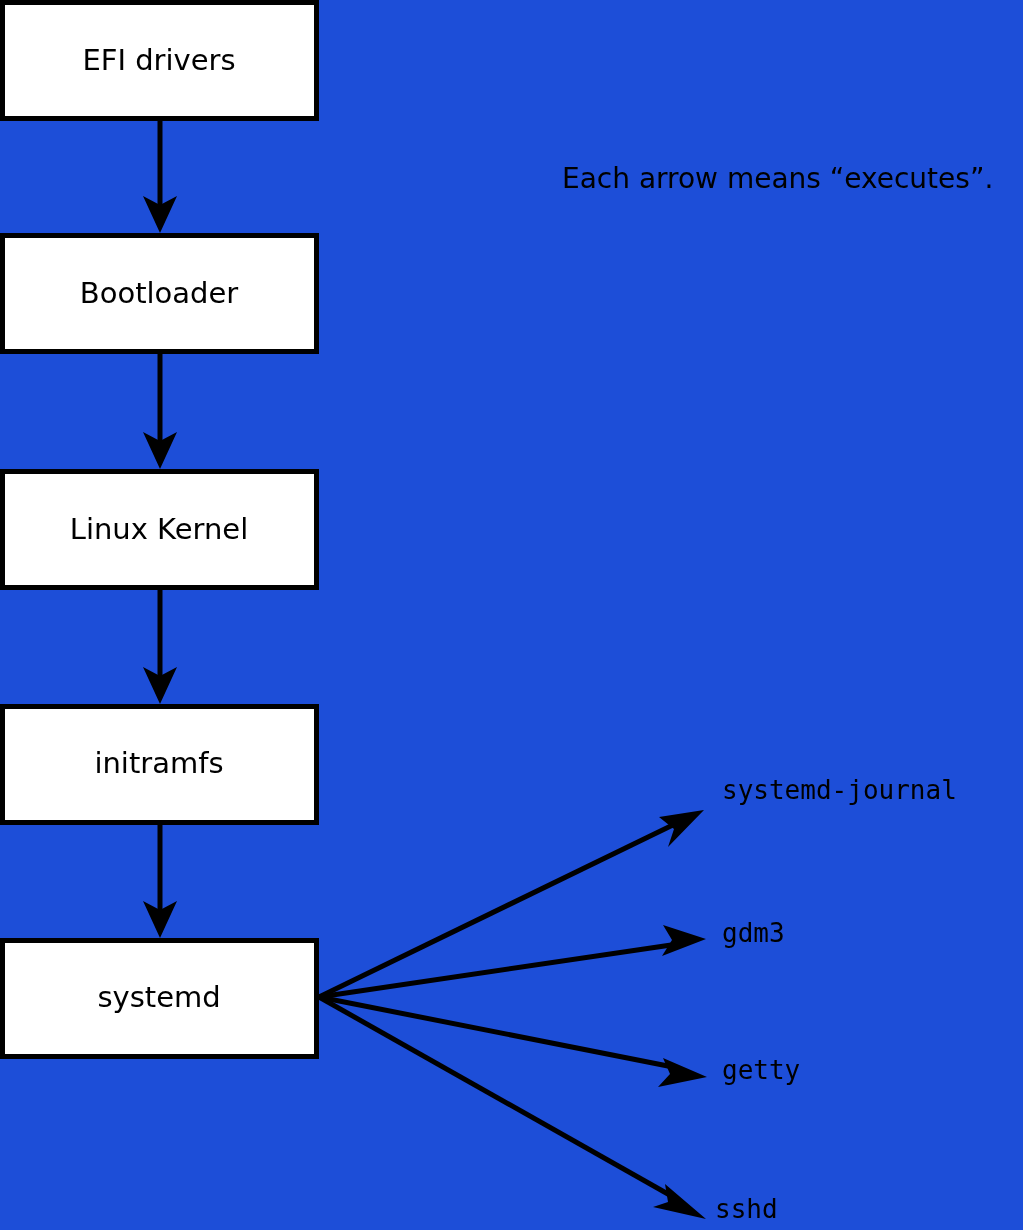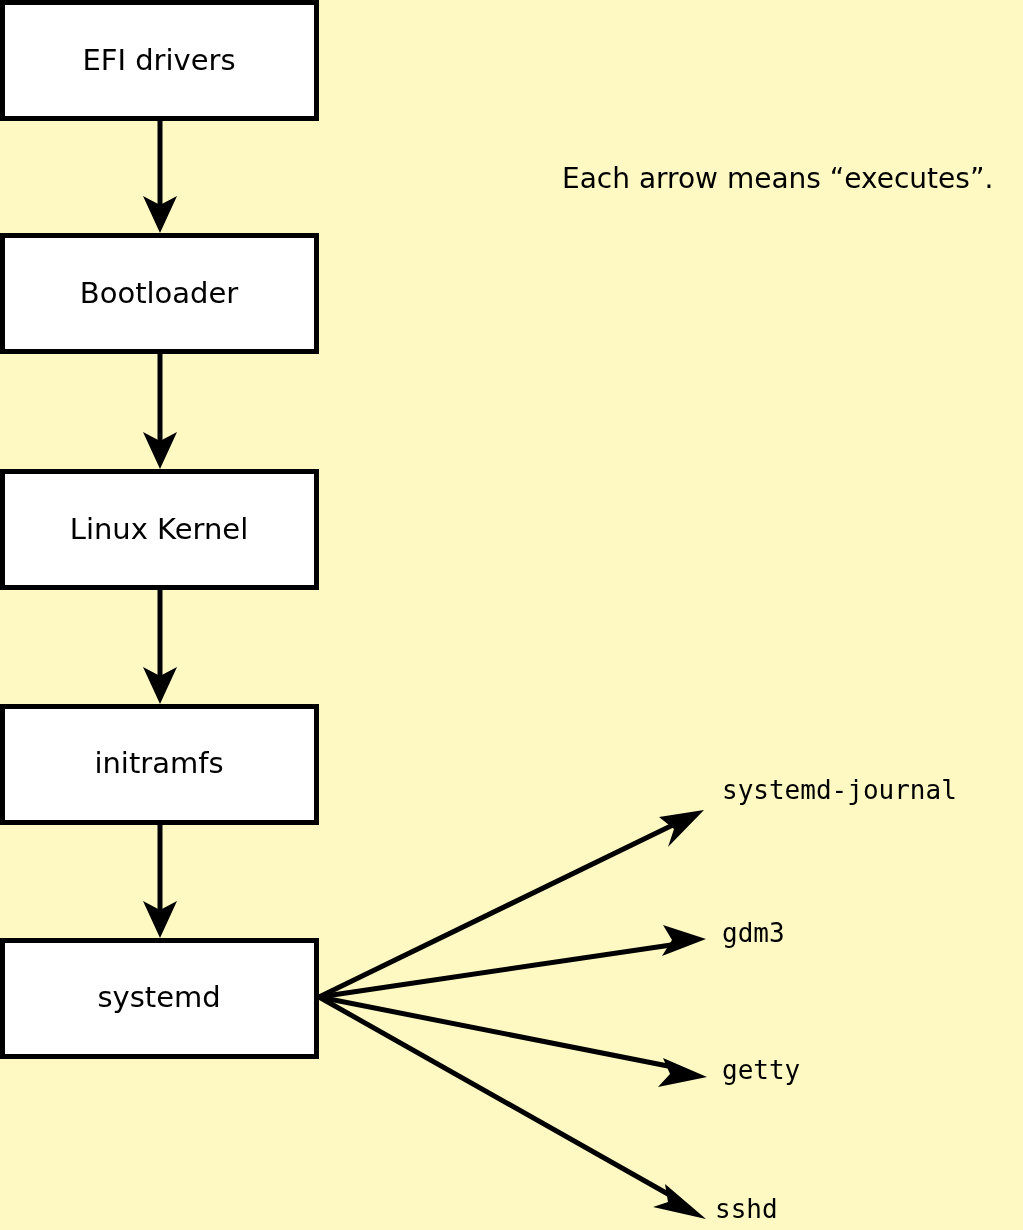--- a/index.html
+++ b/index.html
@@ -8,21 +8,21 @@
     background: #ffffff;
   }
   body {
     font-family: "DejaVu Sans", sans-serif;
     -webkit-font-smoothing: antialiased;
   }
   #canvas {
     position: relative;
     width: 1023px;
     height: 1230px;
-    background: #fef9c3;
+    background: #1d4ed8;
     overflow: hidden;
   }
   #diagram-svg {
     position: absolute;
     left: 0;
     top: 0;
     width: 1023px;
     height: 1230px;
     display: block;
   }

